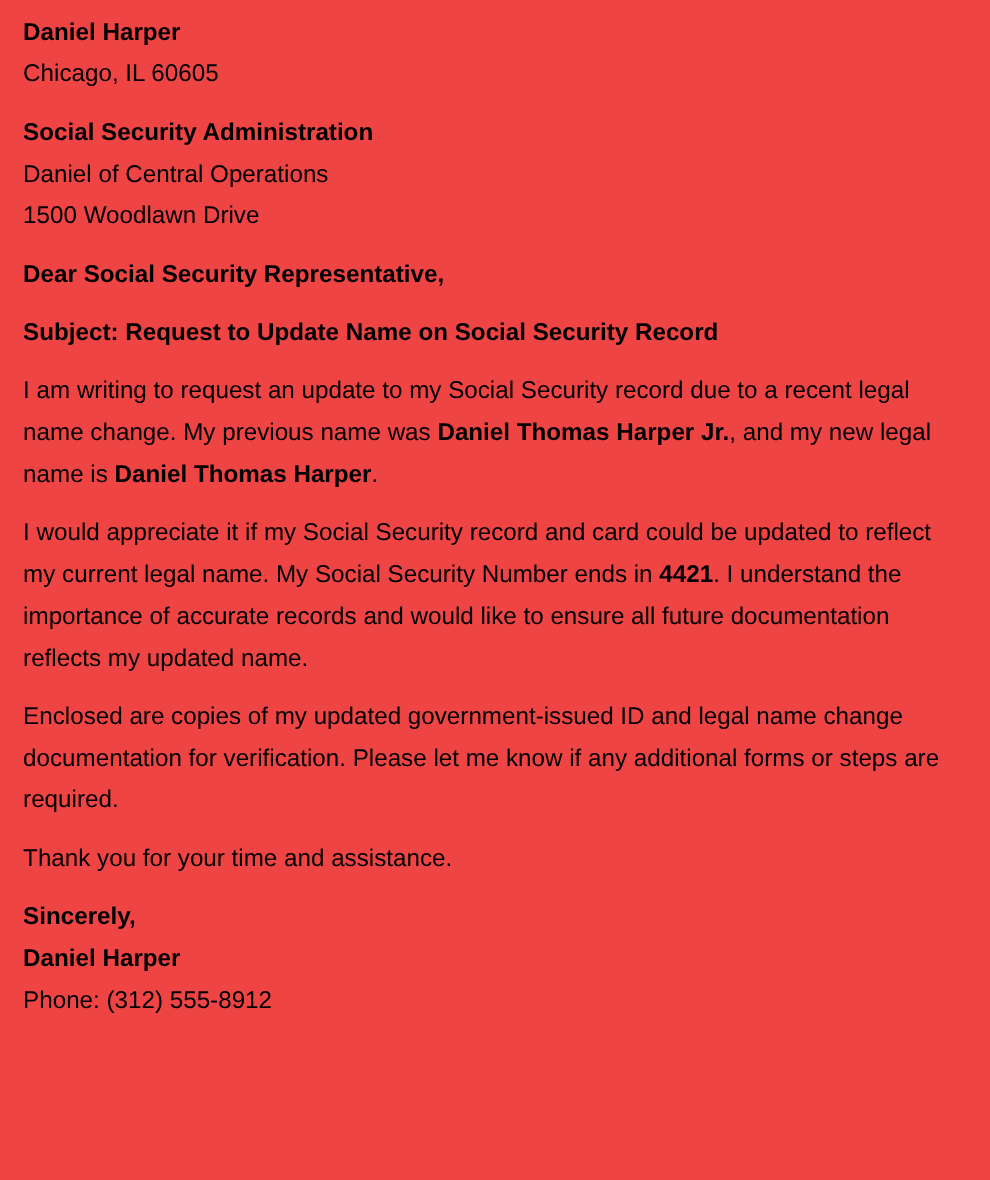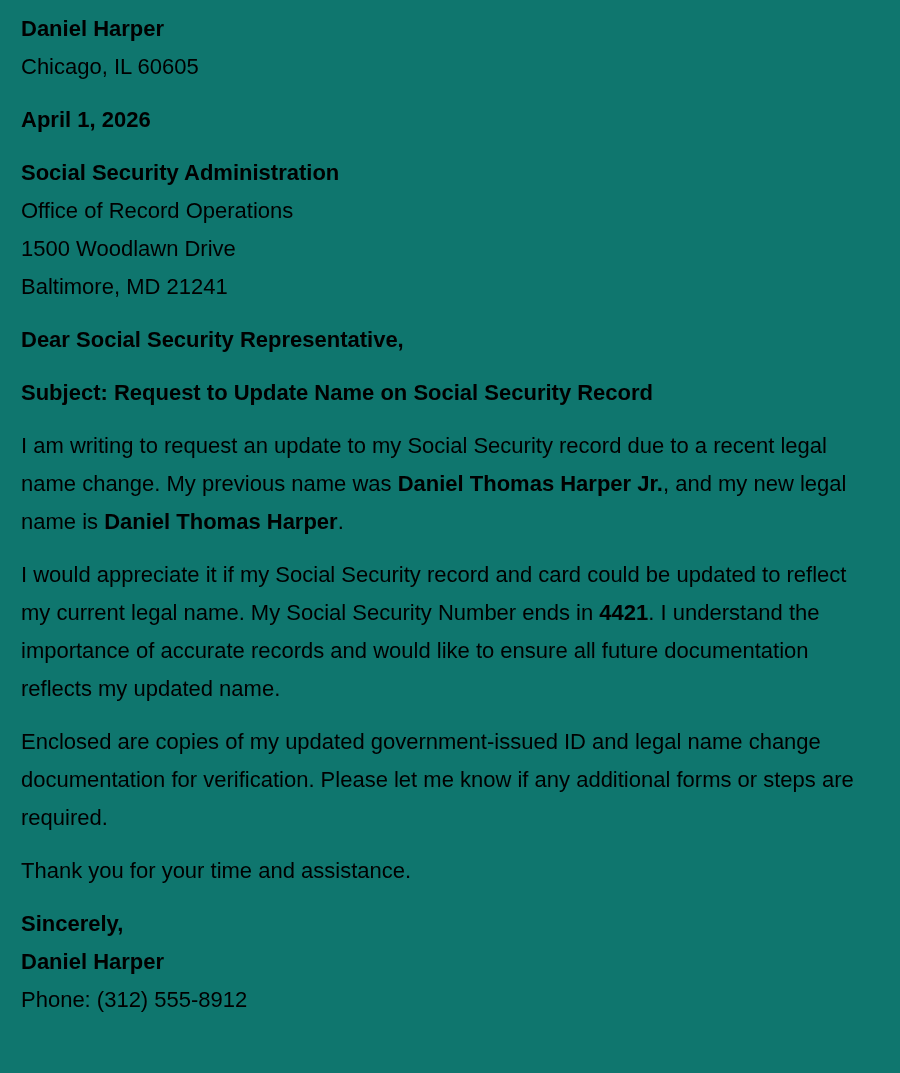--- a/index.html
+++ b/index.html
@@ -5,21 +5,21 @@
   html, body {
     margin: 0;
     padding: 0;
     background: #ffffff;
   }
   .page {
     width: 900px;
     height: 1073px;
     box-sizing: border-box;
     padding: 10px 30px 0 21px;
-    background: #0f766e;
+    background: #ef4444;
     color: #000000;
     font-family: "Liberation Sans", "DejaVu Sans", sans-serif;
     font-size: 22px;
     line-height: 38px;
     overflow: hidden;
   }
   .block {
     margin: 0 0 15px 0;
   }
   .b {
@@ -29,27 +29,25 @@
 </head>
 <body>
 
 <div class="page">
 
   <div class="block">
     <div class="b">Daniel Harper</div>
     <div>Chicago, IL 60605</div>
   </div>
 
-  <div class="block b">April 1, 2026</div>
 
   <div class="block">
     <div class="b">Social Security Administration</div>
-    <div>Office of Record Operations</div>
+    <div>Daniel of Central Operations</div>
     <div>1500 Woodlawn Drive</div>
-    <div>Baltimore, MD 21241</div>
   </div>
 
   <div class="block b">Dear Social Security Representative,</div>
 
   <div class="block b">Subject: Request to Update Name on Social Security Record</div>
 
   <div class="block"><span>I am writing to request an update to my Social Security record due to a recent legal name change. My previous name was </span><span class="b">Daniel Thomas Harper Jr.</span><span>, and my new legal name is </span><span class="b">Daniel Thomas Harper</span><span>.</span></div>
 
   <div class="block"><span>I would appreciate it if my Social Security record and card could be updated to reflect my current legal name. My Social Security Number ends in </span><span class="b">4421</span><span>. I understand the importance of accurate records and would like to ensure all future documentation reflects my updated name.</span></div>
 

